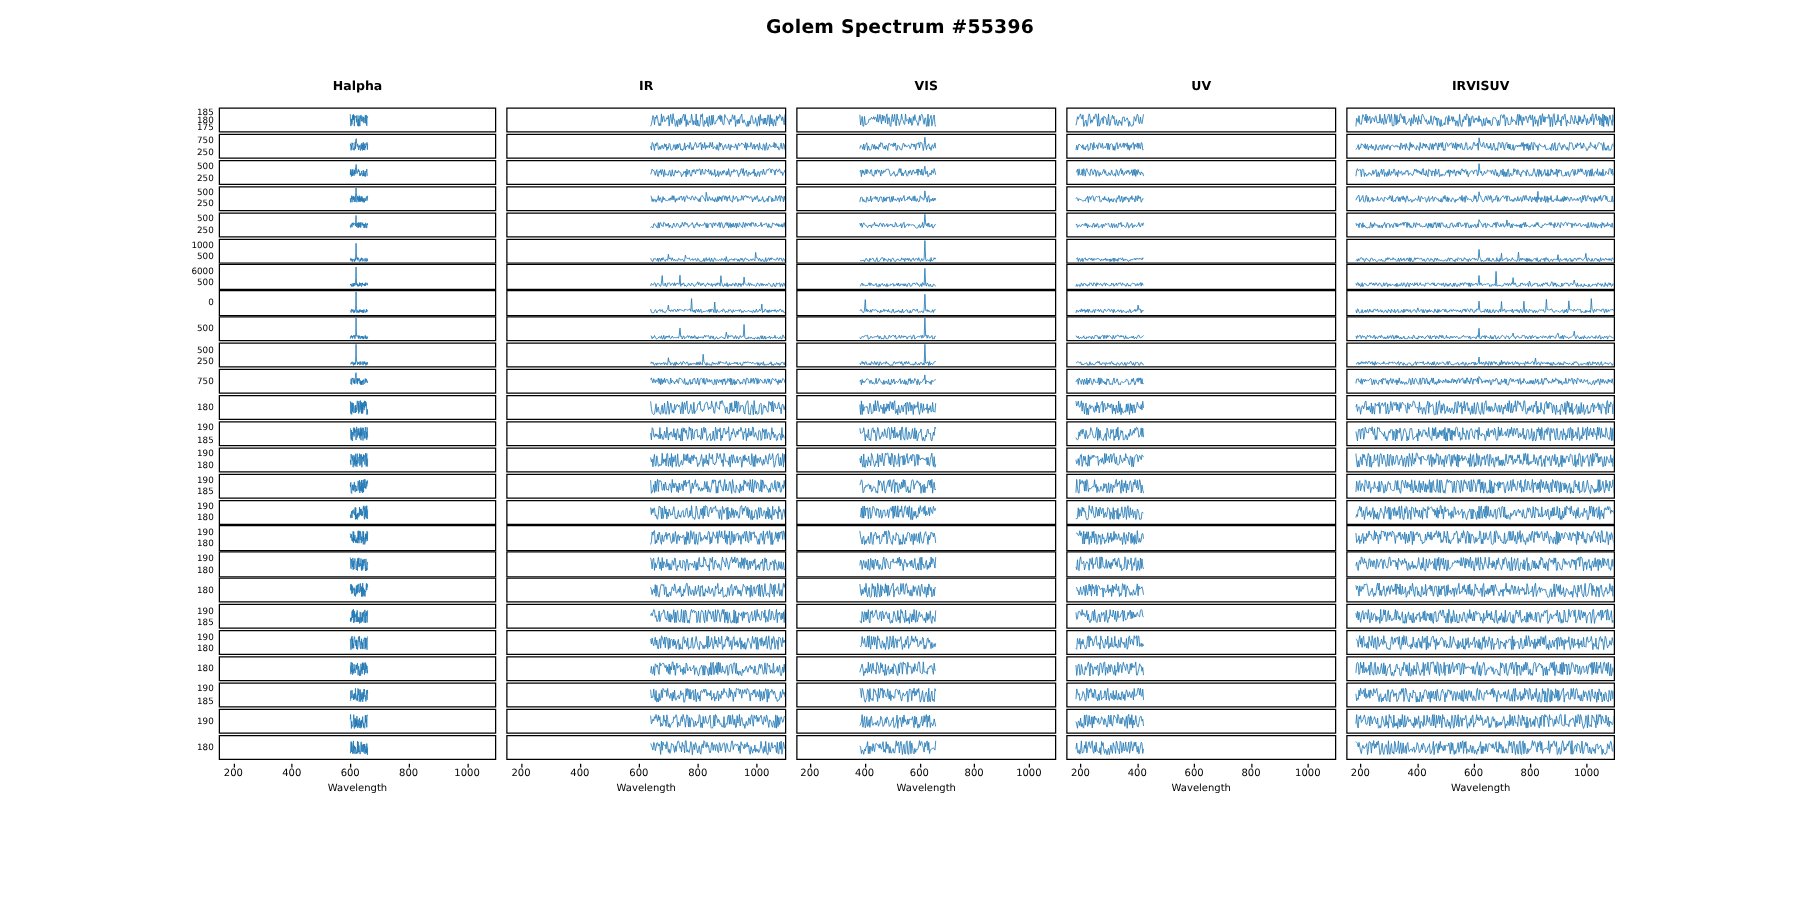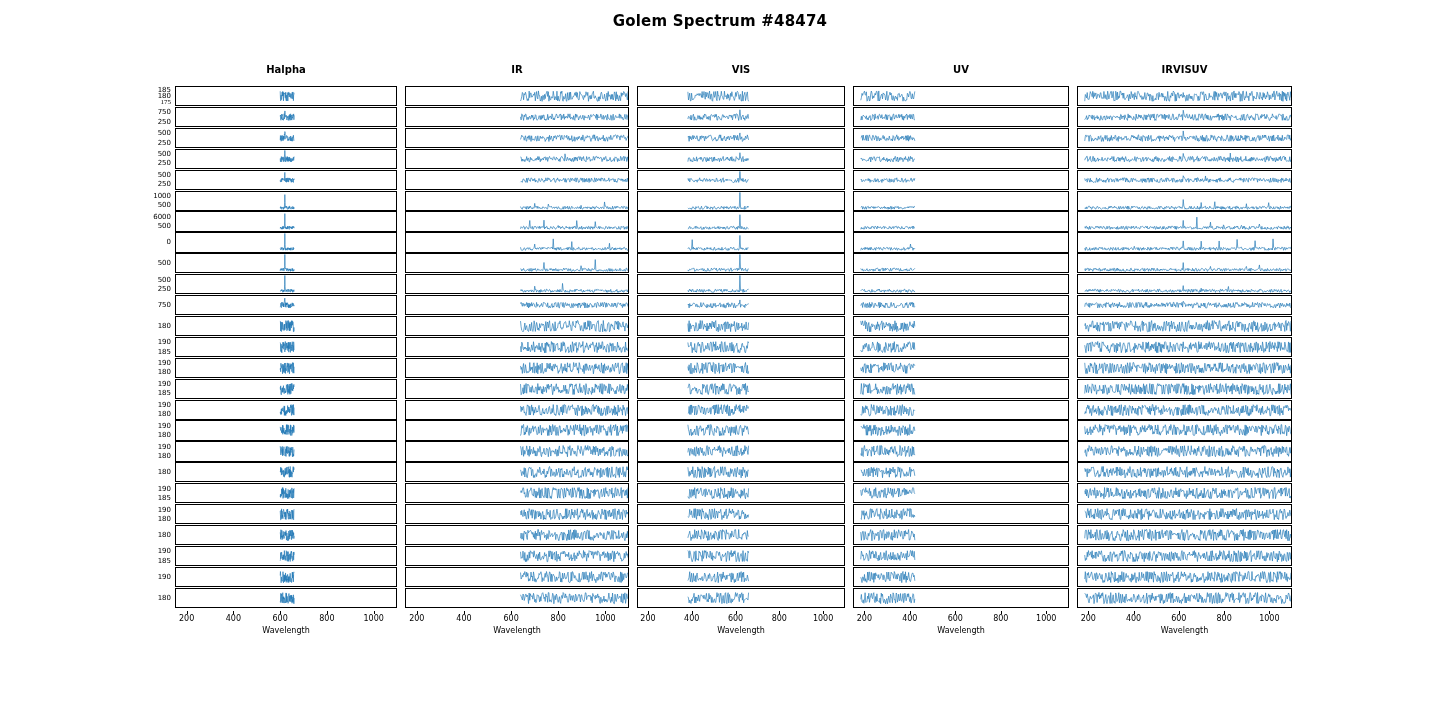--- a/index.html
+++ b/index.html
@@ -101,21 +101,21 @@
     top: 0;
     width: 1px;
     height: 3px;
     background: #000;
   }
 </style>
 </head>
 <body>
 
 <div id="figure">
-  <div id="fig-title">Golem Spectrum #48474</div>
+  <div id="fig-title">Golem Spectrum #55396</div>
   <div id="columns-host">
       <div class="col" style="left: 175px; width: 222px;">
         <div class="col-title">Halpha</div>
         <div class="grid" style="width: 222px; height: 522.5px;">
           <div class="cell" style="top: 0px; width: 222px; height: 20.3px;">
             <svg viewBox="0 0 222 20.3" preserveAspectRatio="none">
               <path d="M105.16,4.77L105.39,12.24L105.63,15.36L105.86,13.91L106.09,8.98L106.33,13.36L106.56,14.01L106.79,12.01L107.03,5.72L107.26,10.08L107.49,7.18L107.73,4.86L107.96,9.86L108.20,5.96L108.43,15.41L108.66,10.47L108.90,6.36L109.13,7.57L109.36,7.28L109.60,6.71L109.83,7.04L110.07,8.70L110.30,11.92L110.53,5.88L110.77,13.11L111.00,13.06L111.23,15.26L111.47,9.57L111.70,8.95L111.93,15.57L112.17,6.10L112.40,7.66L112.64,12.59L112.87,15.46L113.10,12.09L113.34,7.09L113.57,8.54L113.80,5.51L114.04,9.21L114.27,11.11L114.51,8.40L114.74,6.86L114.97,9.04L115.21,10.81L115.44,11.50L115.67,8.87L115.91,7.20L116.14,12.76L116.37,12.63L116.61,8.43L116.84,8.59L117.08,8.90L117.31,5.73L117.54,12.70L117.78,13.15L118.01,5.50L118.24,10.02L118.48,15.16L118.71,8.76L118.95,8.31L119.18,6.42" fill="none" stroke="#1f77b4" stroke-width="0.7"></path>
             </svg>
           </div>
           <div class="cell" style="top: 20.9px; width: 222px; height: 20.3px;">
@@ -233,21 +233,21 @@
               <path d="M105.16,8.36L105.39,3.93L105.63,8.69L105.86,10.18L106.09,16.38L106.33,9.95L106.56,13.80L106.79,13.47L107.03,13.78L107.26,14.80L107.49,13.19L107.73,8.51L107.96,4.12L108.20,8.38L108.43,16.44L108.66,13.60L108.90,7.29L109.13,13.56L109.36,15.25L109.60,7.76L109.83,14.69L110.07,9.32L110.30,13.65L110.53,5.49L110.77,11.51L111.00,13.59L111.23,15.94L111.47,8.51L111.70,14.64L111.93,12.17L112.17,13.23L112.40,9.33L112.64,7.06L112.87,15.95L113.10,12.43L113.34,13.80L113.57,10.09L113.80,16.16L114.04,8.75L114.27,14.90L114.51,13.40L114.74,10.40L114.97,11.38L115.21,5.89L115.44,11.49L115.67,12.42L115.91,15.46L116.14,11.38L116.37,15.86L116.61,16.23L116.84,15.75L117.08,11.94L117.31,4.72L117.54,11.22L117.78,4.64L118.01,9.30L118.24,8.28L118.48,15.37L118.71,5.04L118.95,4.30L119.18,5.02" fill="none" stroke="#1f77b4" stroke-width="0.7"></path>
             </svg>
           </div>
           <div class="cell" style="top: 501.6px; width: 222px; height: 20.3px;">
             <svg viewBox="0 0 222 20.3" preserveAspectRatio="none">
               <path d="M105.16,14.00L105.39,14.96L105.63,7.92L105.86,4.64L106.09,13.92L106.33,5.55L106.56,7.67L106.79,8.59L107.03,15.40L107.26,14.24L107.49,8.13L107.73,4.08L107.96,15.22L108.20,9.02L108.43,10.87L108.66,8.44L108.90,15.60L109.13,15.60L109.36,9.66L109.60,11.69L109.83,11.67L110.07,15.39L110.30,14.13L110.53,14.95L110.77,13.88L111.00,4.33L111.23,15.20L111.47,4.94L111.70,7.88L111.93,13.91L112.17,8.16L112.40,10.97L112.64,14.08L112.87,13.34L113.10,15.91L113.34,14.06L113.57,13.77L113.80,5.40L114.04,4.96L114.27,10.26L114.51,13.74L114.74,7.58L114.97,12.45L115.21,13.69L115.44,11.58L115.67,7.00L115.91,12.25L116.14,14.47L116.37,6.89L116.61,10.92L116.84,7.04L117.08,15.77L117.31,11.45L117.54,14.09L117.78,8.83L118.01,9.40L118.24,15.01L118.48,6.47L118.71,8.63L118.95,16.45L119.18,10.04" fill="none" stroke="#1f77b4" stroke-width="0.7"></path>
             </svg>
           </div>
         </div>
         <div class="ylabels">
-          <div class="ylab" style="top: 16.4937px; font-family: Liberation Serif, serif;">175</div>
+          <div class="ylab" style="top: 16.4937px;">175</div>
           <div class="ylab" style="top: 10.15px;">180</div>
           <div class="ylab" style="top: 3.80625px;">185</div>
           <div class="ylab" style="top: 35.6636px;">250</div>
           <div class="ylab" style="top: 26.4364px;">750</div>
           <div class="ylab" style="top: 56.5636px;">250</div>
           <div class="ylab" style="top: 47.3364px;">500</div>
           <div class="ylab" style="top: 77.4636px;">250</div>
           <div class="ylab" style="top: 68.2364px;">500</div>
           <div class="ylab" style="top: 98.3636px;">250</div>
           <div class="ylab" style="top: 89.1364px;">500</div>

